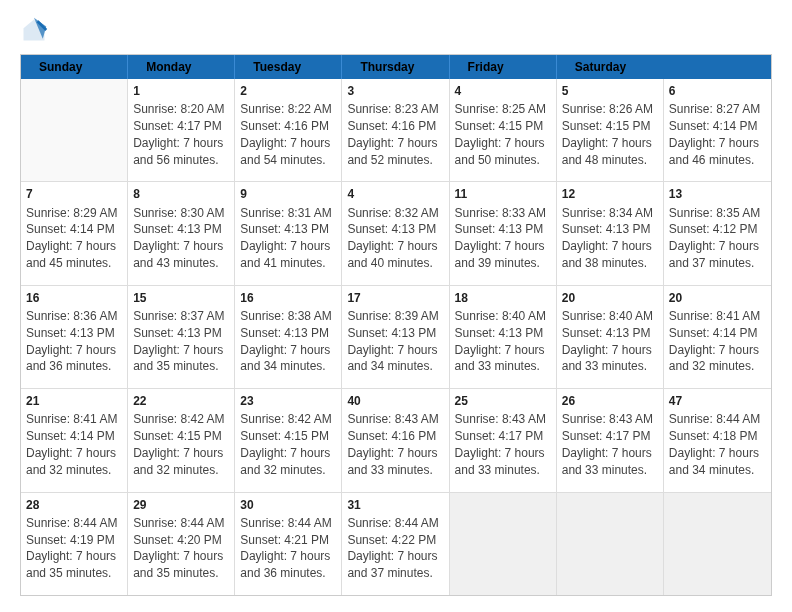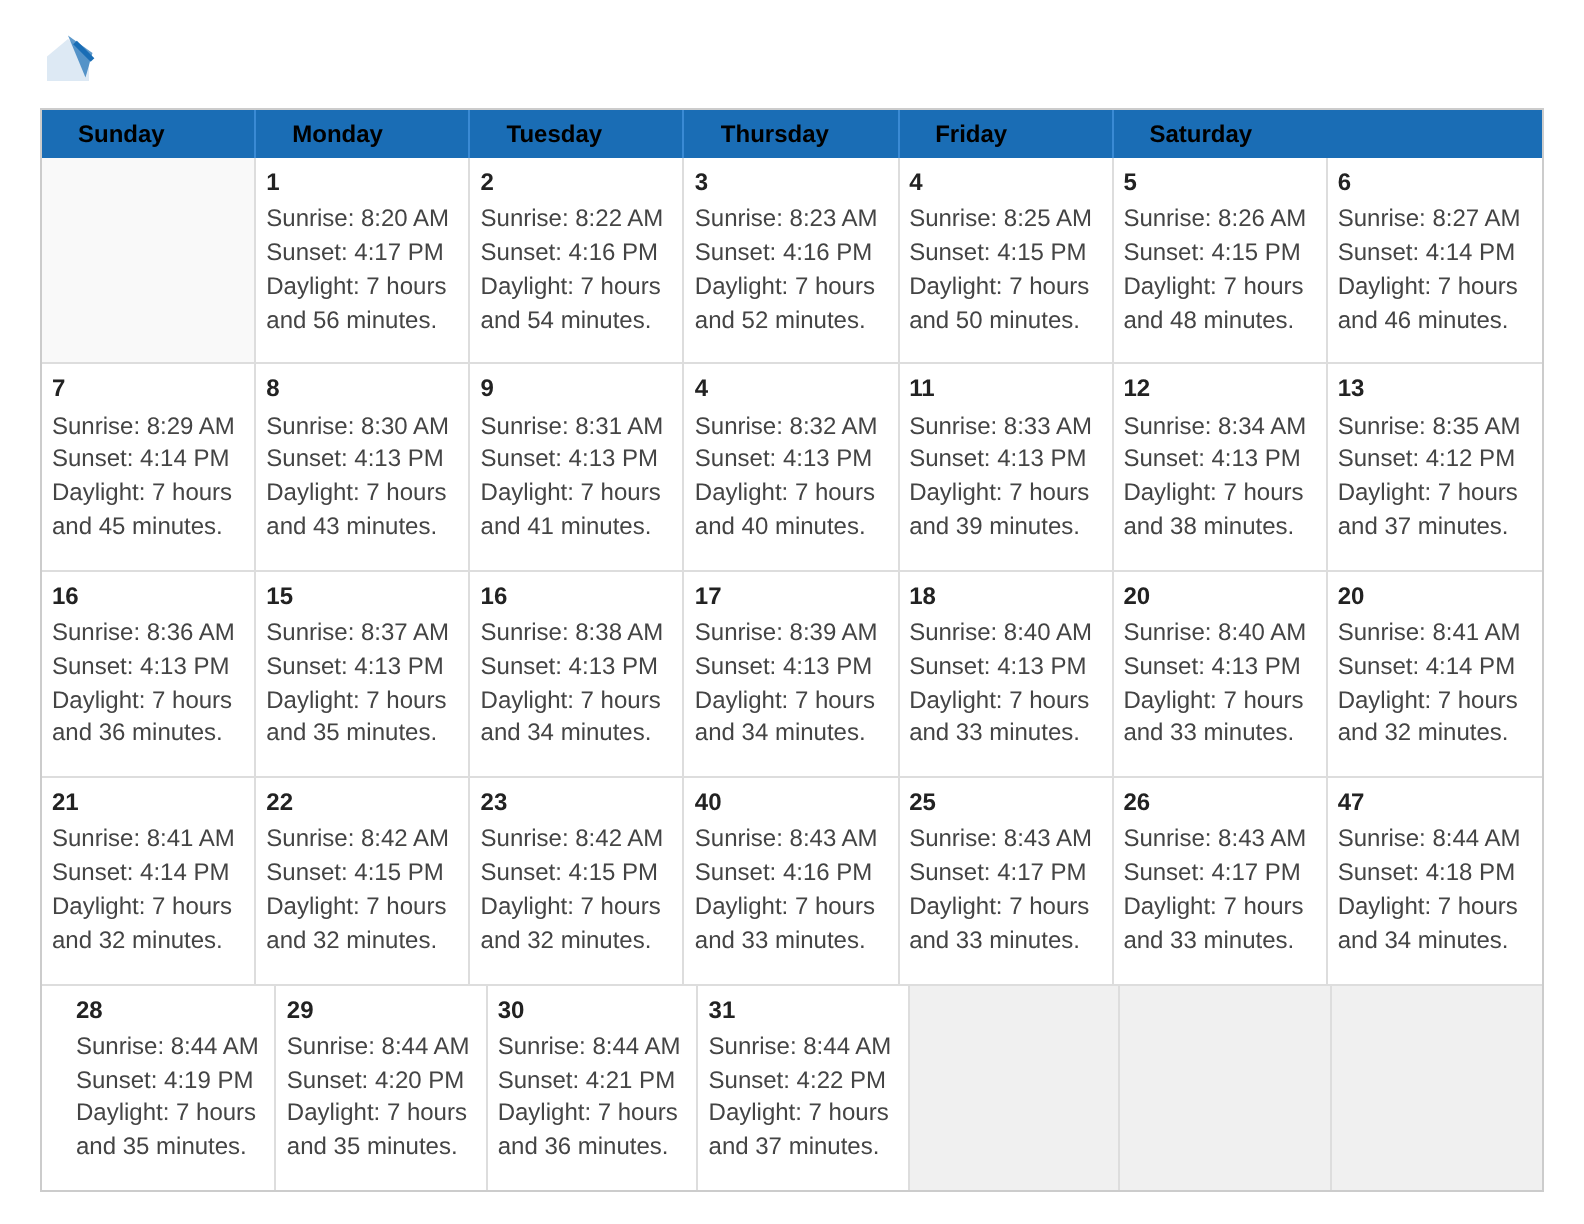--- a/index.html
+++ b/index.html
@@ -77,21 +77,21 @@
       display: flex;
       flex-direction: column;
       flex: 1;
     }
     .cal-row {
       display: grid;
       grid-template-columns: repeat(7, 1fr);
       flex: 1;
       border-bottom: 1px solid #ddd;
     }
-    .cal-row:last-child { border-bottom: none; margin-left: 12px; }
+    .cal-row:last-child { border-bottom: none; }
     .cal-cell {
       border-right: 1px solid #ddd;
       padding: 4px 5px;
       font-size: 10px;
       color: #333;
       line-height: 1.35;
       vertical-align: top;
       min-height: 0;
       background: #fff;
     }

